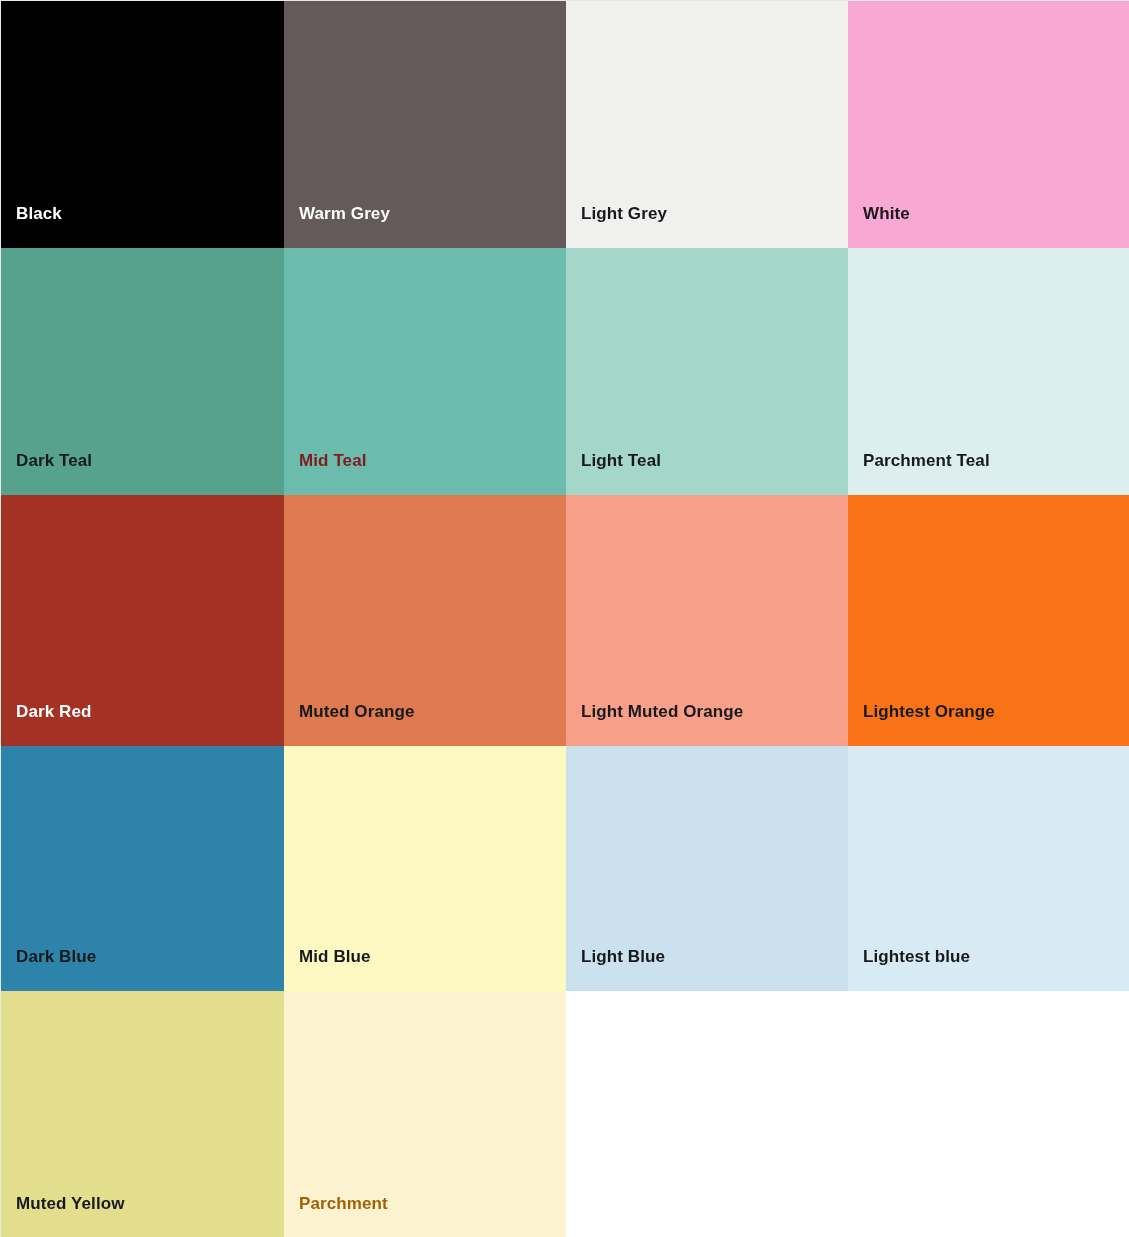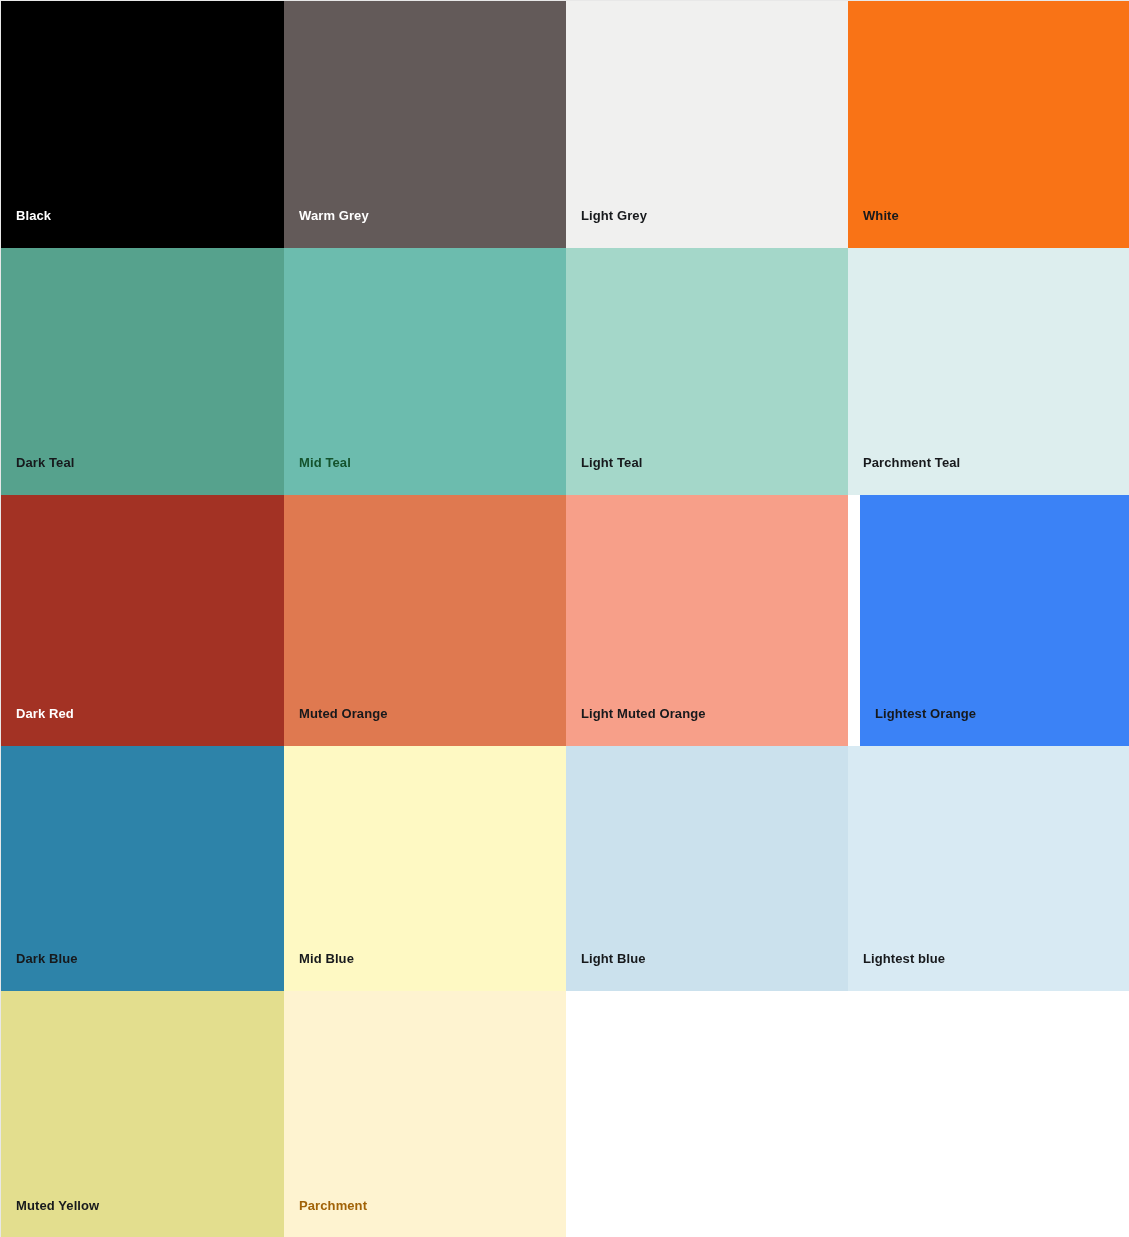--- a/index.html
+++ b/index.html
@@ -25,65 +25,65 @@
   }
   .swatch {
     position: relative;
     box-sizing: border-box;
     overflow: hidden;
   }
   .swatch-label {
     position: absolute;
     left: 15px;
     bottom: 24px;
-    font-size: 13px;
+    font-size: 17px;
     font-weight: bold;
     letter-spacing: 0.1px;
     line-height: 1.2;
     white-space: nowrap;
   }
 </style>
 </head>
 <body>
 
 <div id="palette-grid" style="background: rgb(255, 255, 255);">
     <div class="swatch" style="background-color: rgb(0, 0, 0);">
       <span class="swatch-label" style="color: rgb(255, 255, 255);">Black</span>
     </div>
     <div class="swatch" style="background-color: rgb(99, 90, 89);">
       <span class="swatch-label" style="color: rgb(255, 255, 255);">Warm Grey</span>
     </div>
     <div class="swatch" style="background-color: rgb(240, 240, 239);">
       <span class="swatch-label" style="color: rgb(23, 25, 28);">Light Grey</span>
     </div>
-    <div class="swatch" style="background-color: #f97316;">
+    <div class="swatch" style="background-color: #f9a8d4;">
       <span class="swatch-label" style="color: rgb(23, 25, 28);">White</span>
     </div>
     <div class="swatch" style="background-color: rgb(86, 162, 141);">
       <span class="swatch-label" style="color: rgb(23, 25, 28);">Dark Teal</span>
     </div>
     <div class="swatch" style="background-color: rgb(108, 188, 174);">
-      <span class="swatch-label" style="color: #14532d;">Mid Teal</span>
+      <span class="swatch-label" style="color: #7f1d1d;">Mid Teal</span>
     </div>
     <div class="swatch" style="background-color: rgb(164, 215, 201);">
       <span class="swatch-label" style="color: rgb(23, 25, 28);">Light Teal</span>
     </div>
     <div class="swatch" style="background-color: rgb(221, 238, 238);">
       <span class="swatch-label" style="color: rgb(23, 25, 28);">Parchment Teal</span>
     </div>
     <div class="swatch" style="background-color: rgb(163, 50, 36);">
       <span class="swatch-label" style="color: rgb(255, 255, 255);">Dark Red</span>
     </div>
     <div class="swatch" style="background-color: rgb(223, 121, 80);">
       <span class="swatch-label" style="color: rgb(23, 25, 28);">Muted Orange</span>
     </div>
     <div class="swatch" style="background-color: rgb(247, 159, 137);">
       <span class="swatch-label" style="color: rgb(23, 25, 28);">Light Muted Orange</span>
     </div>
-    <div class="swatch" style="background-color: #3b82f6; margin-left: 12px;">
+    <div class="swatch" style="background-color: #f97316;">
       <span class="swatch-label" style="color: rgb(23, 25, 28);">Lightest Orange</span>
     </div>
     <div class="swatch" style="background-color: rgb(45, 131, 169);">
       <span class="swatch-label" style="color: rgb(23, 25, 28);">Dark Blue</span>
     </div>
     <div class="swatch" style="background-color: #fef9c3;">
       <span class="swatch-label" style="color: rgb(23, 25, 28);">Mid Blue</span>
     </div>
     <div class="swatch" style="background-color: rgb(203, 225, 237);">
       <span class="swatch-label" style="color: rgb(23, 25, 28);">Light Blue</span>

